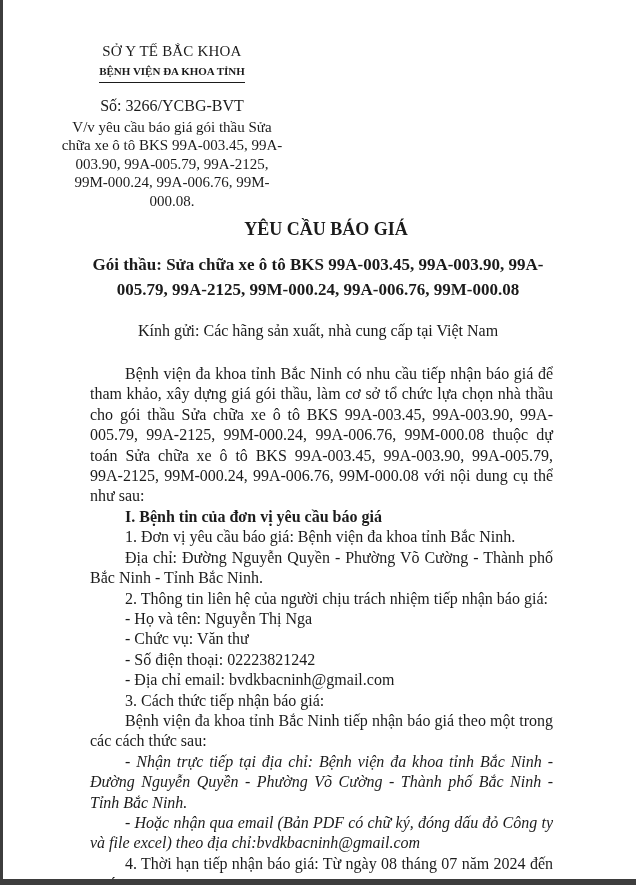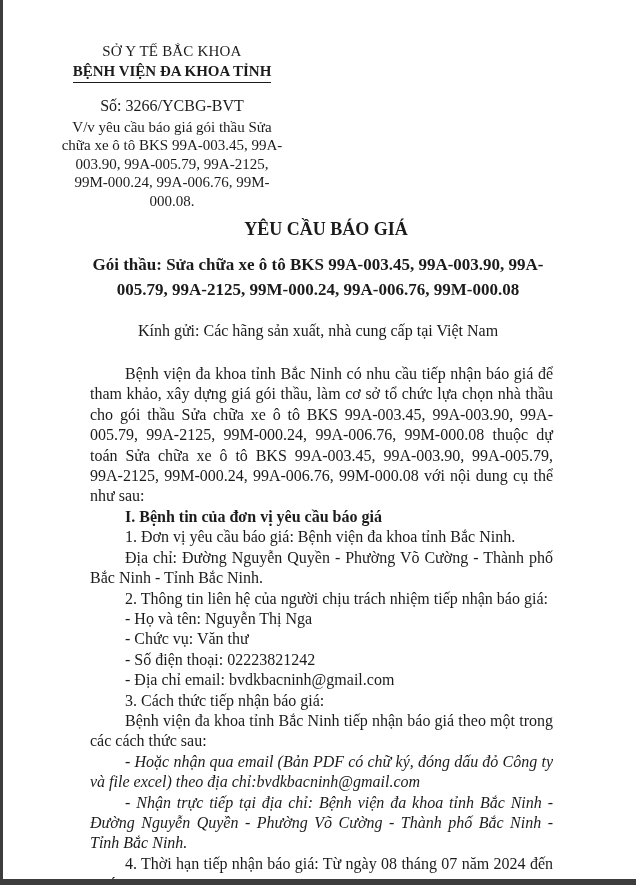--- a/index.html
+++ b/index.html
@@ -35,21 +35,21 @@
   .header-right {
     flex: 1;
     text-align: center;
   }
   .org-parent {
     font-size: 15px;
     line-height: 19px;
     letter-spacing: 0.2px;
   }
   .org-name {
-    font-size: 15px;
+    font-size: 11px;
     line-height: 20px;
     font-weight: bold;
   }
   .org-name .u, .motto .u {
     display: inline-block;
     border-bottom: 1.6px solid #1b1b1b;
     padding-bottom: 1px;
   }
   .doc-number {
     font-size: 16px;
@@ -144,18 +144,18 @@
     <p class="bold">I. Bệnh tin của đơn vị yêu cầu báo giá</p>
     <p>1. Đơn vị yêu cầu báo giá: Bệnh viện đa khoa tỉnh Bắc Ninh.</p>
     <p class="justify">Địa chỉ: Đường Nguyễn Quyền - Phường Võ Cường - Thành phố Bắc Ninh - Tỉnh Bắc Ninh.</p>
     <p>2. Thông tin liên hệ của người chịu trách nhiệm tiếp nhận báo giá:</p>
     <p>- Họ và tên: Nguyễn Thị Nga</p>
     <p>- Chức vụ: Văn thư</p>
     <p>- Số điện thoại: 02223821242</p>
     <p>- Địa chỉ email: bvdkbacninh@gmail.com</p>
     <p>3. Cách thức tiếp nhận báo giá:</p>
     <p class="justify">Bệnh viện đa khoa tỉnh Bắc Ninh tiếp nhận báo giá theo một trong các cách thức sau:</p>
+    <p class="italic justify">- Nhận trực tiếp tại địa chỉ: Bệnh viện đa khoa tỉnh Bắc Ninh - Đường Nguyễn Quyền - Phường Võ Cường - Thành phố Bắc Ninh - Tỉnh Bắc Ninh.</p>
     <p class="italic justify">- Hoặc nhận qua email (Bản PDF có chữ ký, đóng dấu đỏ Công ty và file excel) theo địa chỉ:bvdkbacninh@gmail.com</p>
-    <p class="italic justify">- Nhận trực tiếp tại địa chỉ: Bệnh viện đa khoa tỉnh Bắc Ninh - Đường Nguyễn Quyền - Phường Võ Cường - Thành phố Bắc Ninh - Tỉnh Bắc Ninh.</p>
     <p class="justify force-last">4. Thời hạn tiếp nhận báo giá: Từ ngày 08 tháng 07 năm 2024 đến trước</p>
   </div>
 
 </div>
 
 </body></html>

